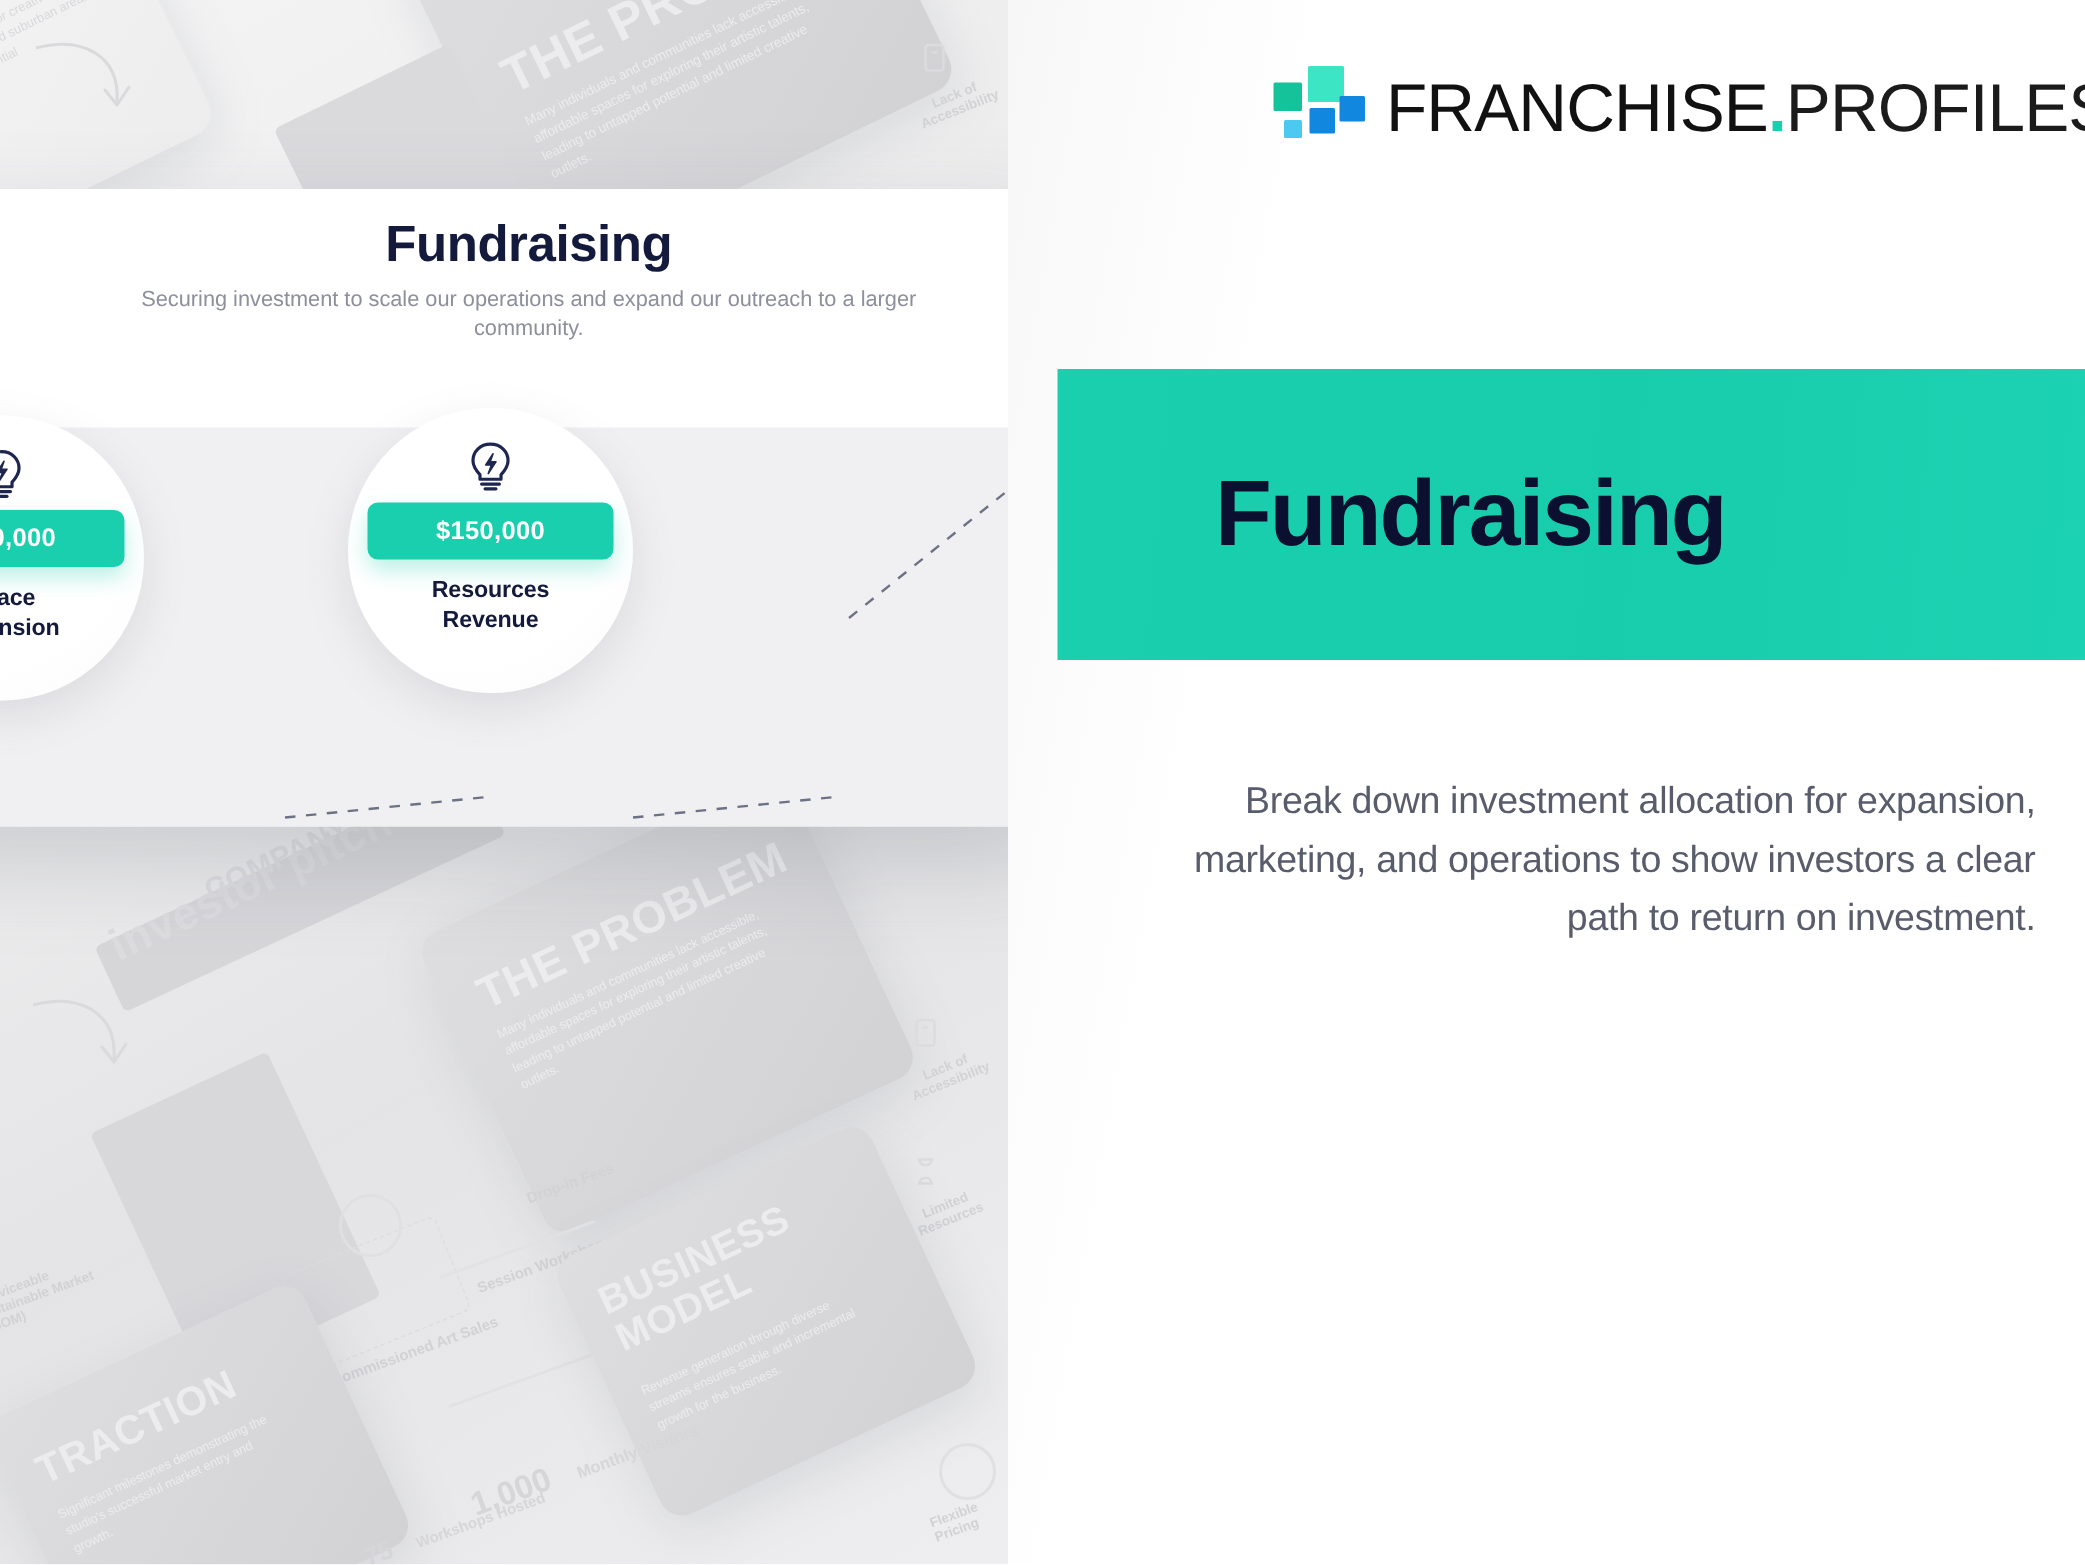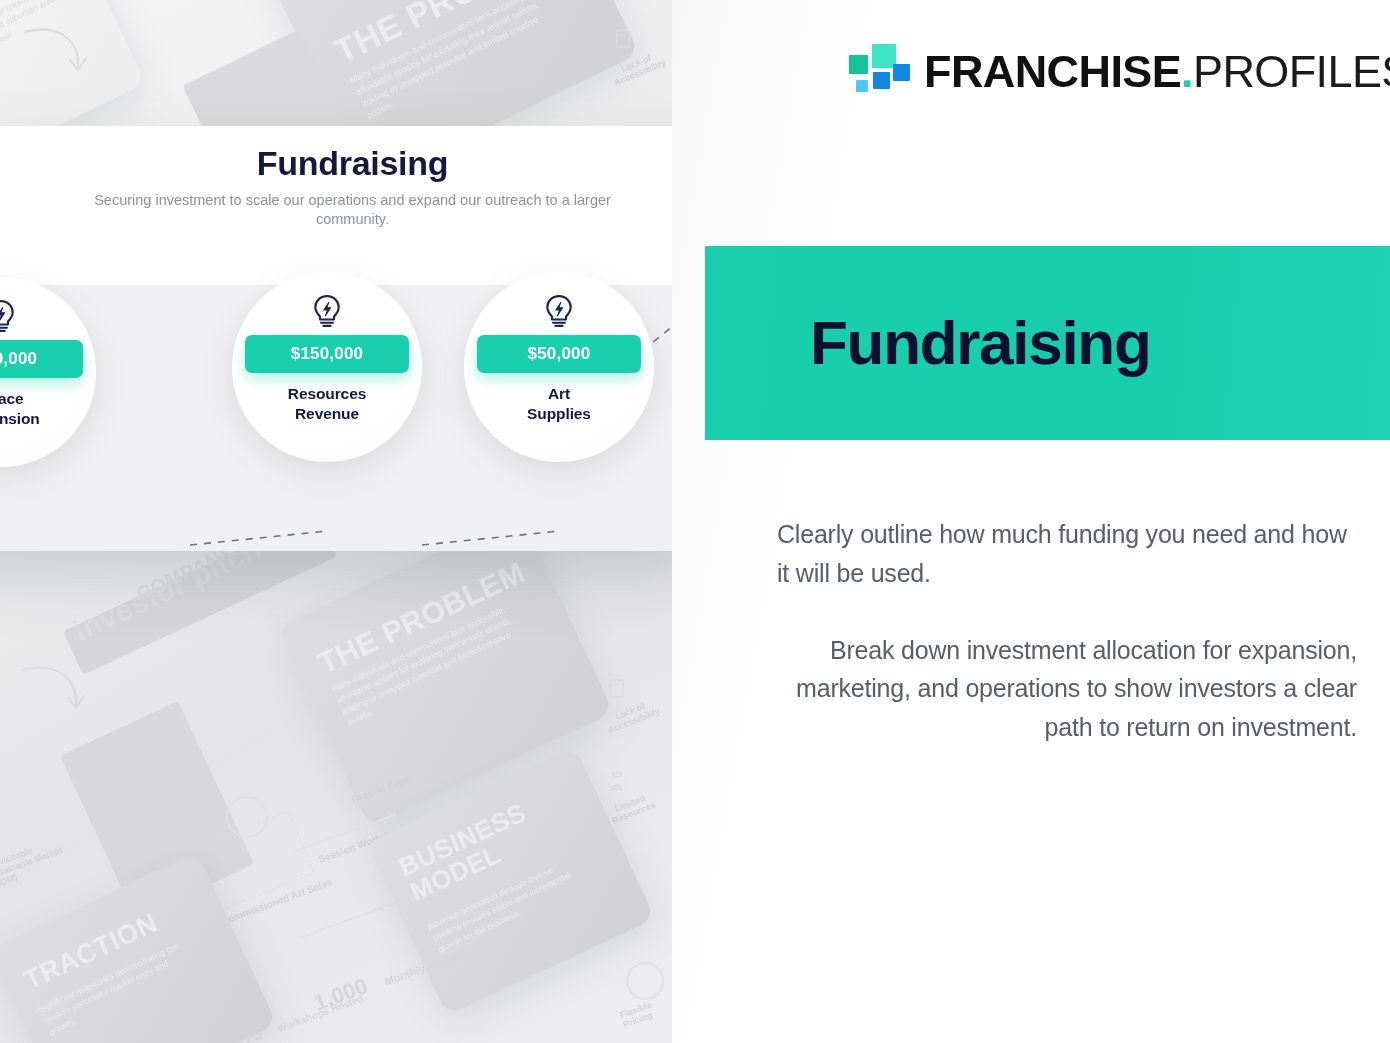--- a/index.html
+++ b/index.html
@@ -232,21 +232,21 @@
   .bm3 { left: 8px;  top: 38px; width: 12px; height: 12px; background: #4cc9f0; }
   .bm4 { left: 25px; top: 30px; width: 17px; height: 17px; background: #1287e0; }
   .bm5 { left: 45px; top: 22px; width: 17px; height: 17px; background: #1287e0; }
 
   .brand-word {
     font-size: 45px;
     line-height: 1;
     letter-spacing: -0.6px;
     white-space: nowrap;
   }
-  .brand-word .b1 { font-weight: bold; color: #111111; }
+  .brand-word .b1 { font-weight: normal; color: #111111; }
   .brand-word .bdot { font-weight: bold; color: #19cfad; }
   .brand-word .b2 { font-weight: normal; color: #1b1b1b; }
 
   
   .headline-band {
     position: absolute;
     left: 33px;
     top: 246px;
     width: 685px;
     height: 194px;
@@ -431,35 +431,20 @@
               <path d="M15.6 8 L11 15 L14.6 15 L12.6 20.4 L17.4 13 L13.8 13 Z" fill="currentColor" stroke-width="1"></path>
             </svg>
           </span>
           <span class="node-amount">$150,000</span>
           <span class="node-label">
             <span>Resources</span><br>
             <span>Revenue</span>
           </span>
         </div>
 
-        <div class="node" style="left:604px; top:146px;">
-          <span class="node-icon">
-            <svg viewBox="0 0 28 32" width="30" height="34" fill="none" stroke="currentColor" stroke-width="2" stroke-linecap="round" stroke-linejoin="round">
-              <path d="M14 2 C 7.4 2, 3 6.8, 3 12.4 C 3 16.4, 5.4 19, 7.4 21.2 L7.4 24 L20.6 24 L20.6 21.2 C22.6 19, 25 16.4, 25 12.4 C 25 6.8, 20.6 2, 14 2 Z"></path>
-              <path d="M8.4 27 L19.6 27"></path>
-              <path d="M10.6 30 L17.4 30"></path>
-              <path d="M15.6 8 L11 15 L14.6 15 L12.6 20.4 L17.4 13 L13.8 13 Z" fill="currentColor" stroke-width="1"></path>
-            </svg>
-          </span>
-          <span class="node-amount">$50,000</span>
-          <span class="node-label">
-            <span>Art</span><br>
-            <span>Supplies</span>
-          </span>
-        </div>
 
       </div>
     </div>
   </div>
 
   <div class="right-panel">
 
     <div class="brand">
       <span class="brand-mark">
         <i class="bm1"></i>
@@ -471,19 +456,18 @@
       <span class="brand-word">
         <span class="b1">FRANCHISE</span><span class="bdot">.</span><span class="b2">PROFILES</span>
       </span>
     </div>
 
     <div class="headline-band">
       <h1 class="headline">Fundraising</h1>
     </div>
 
     <div class="body-copy">
-      <p>Clearly outline how much funding you need and how it will be used.</p>
       <p>Break down investment allocation for expansion, marketing, and operations to show investors a clear path to return on investment.</p>
     </div>
 
   </div>
 
 </div>
 
 </body></html>

